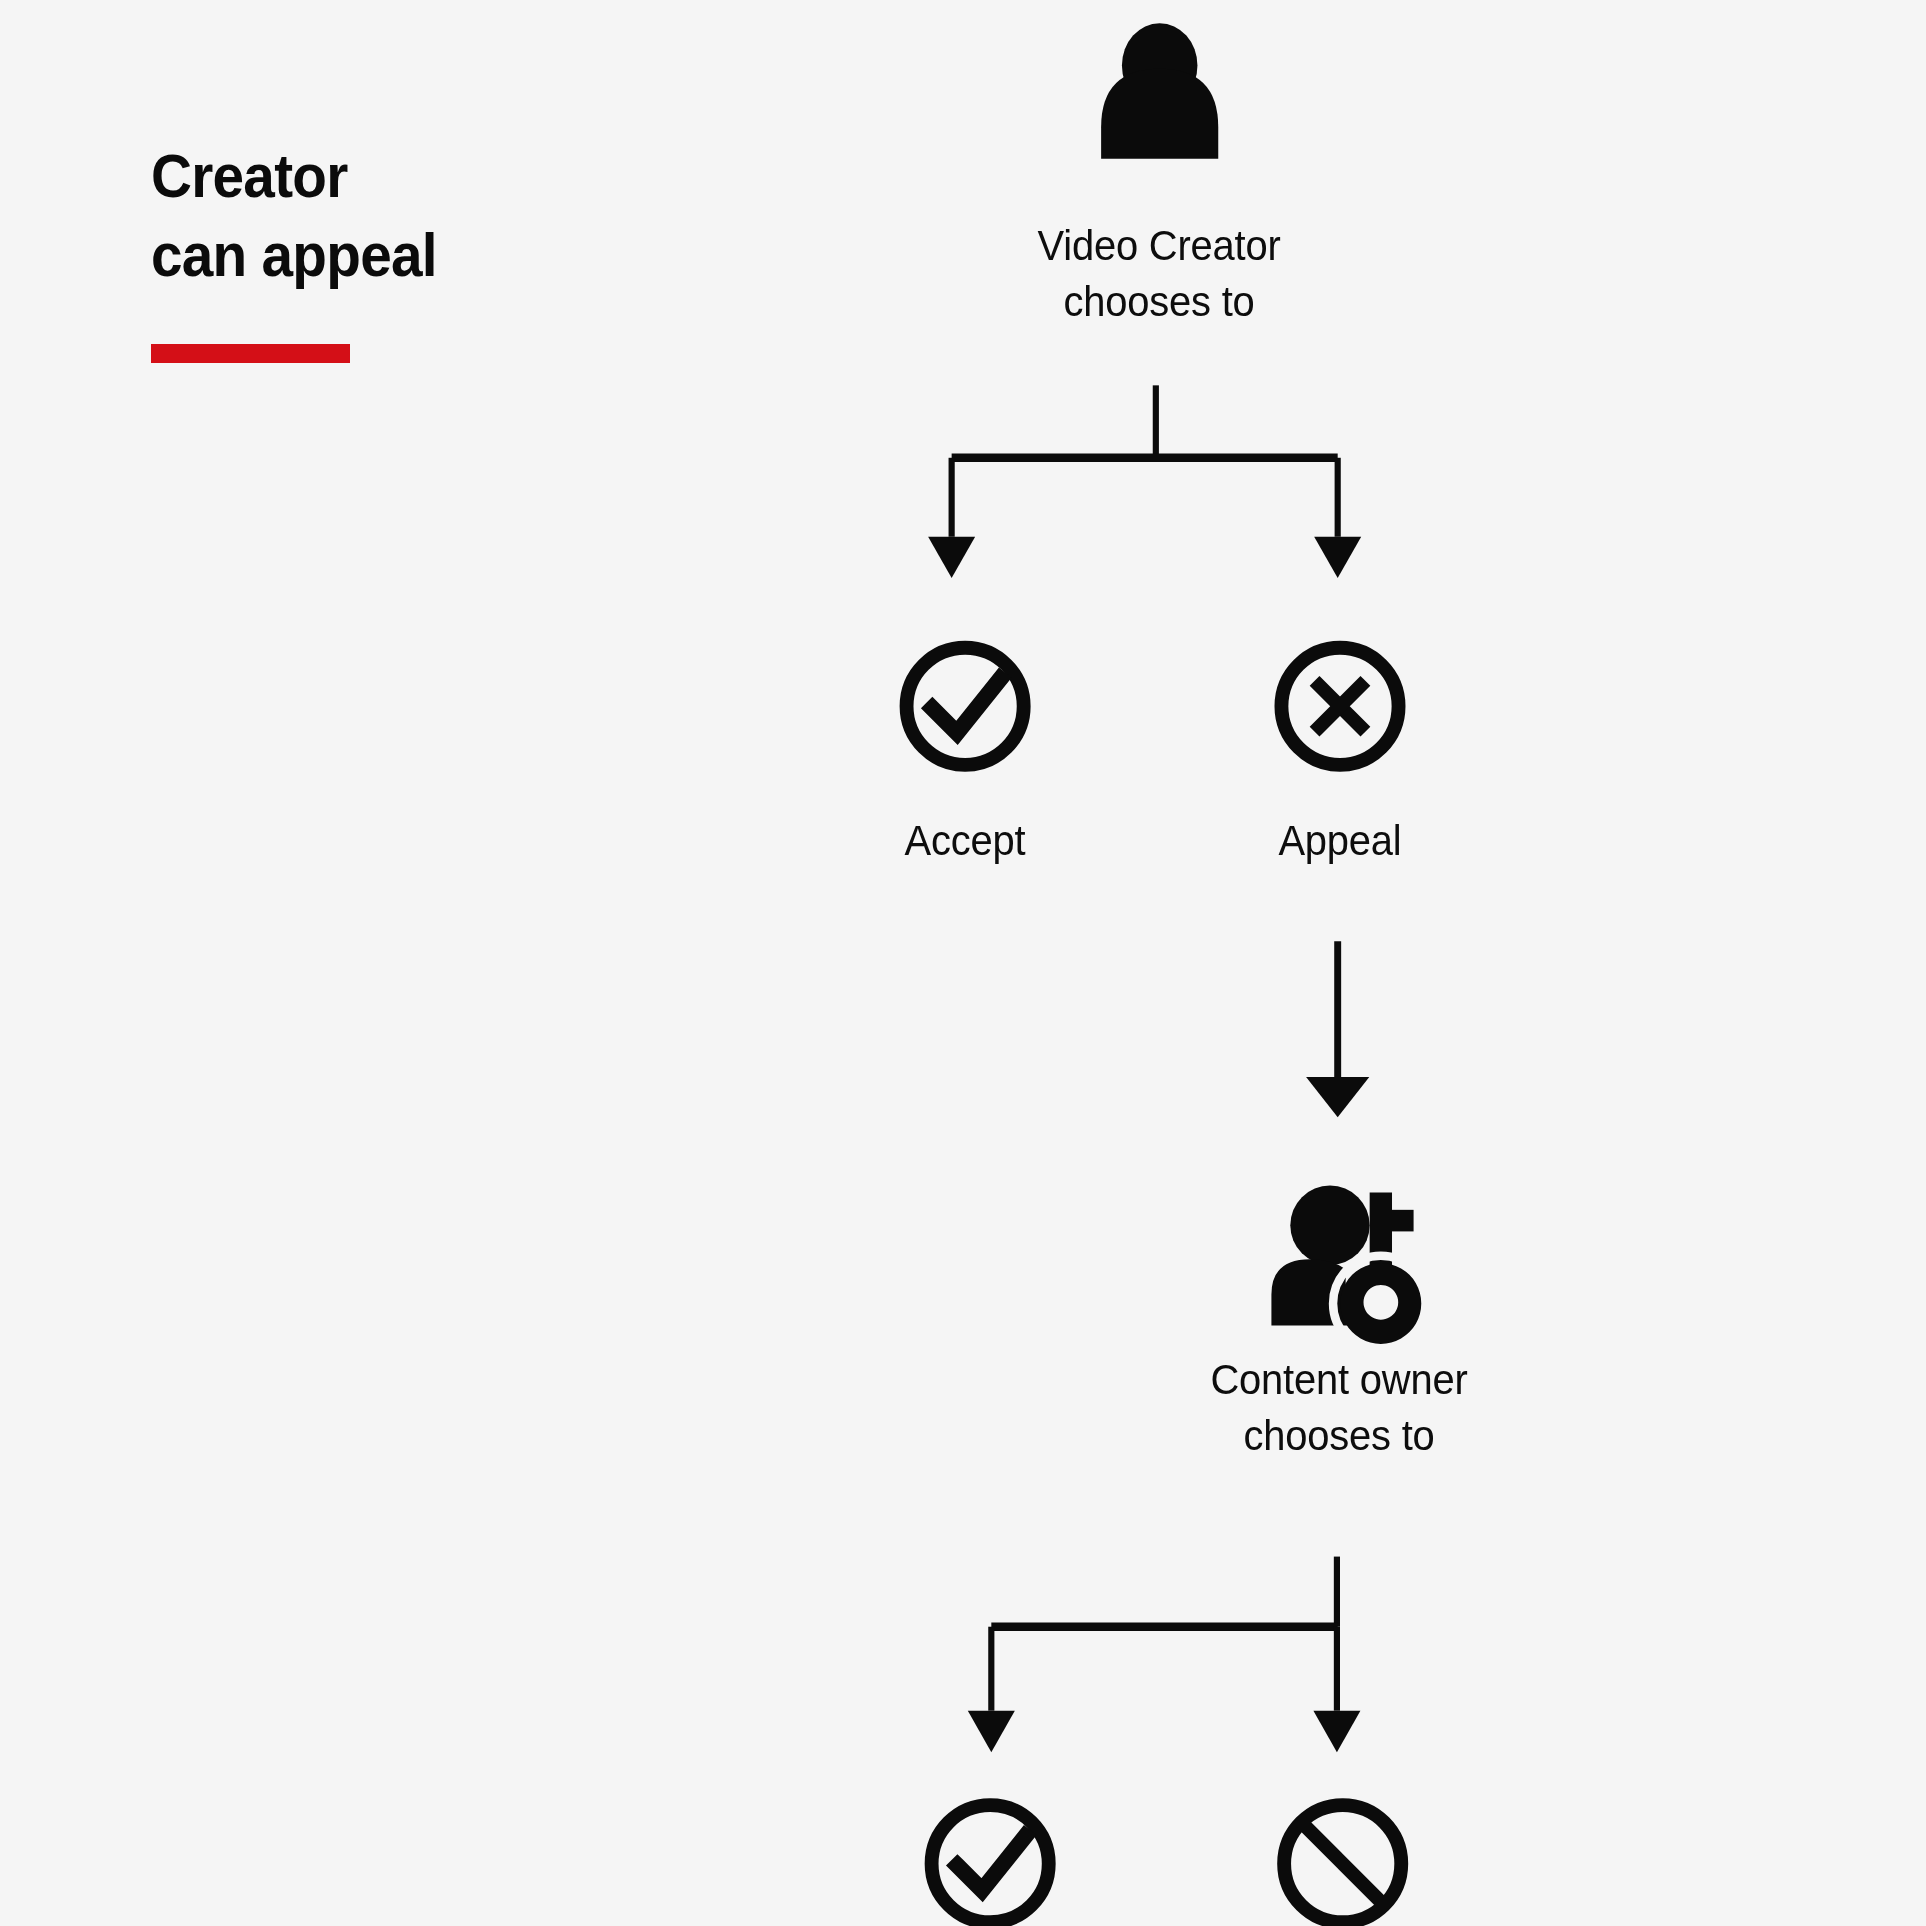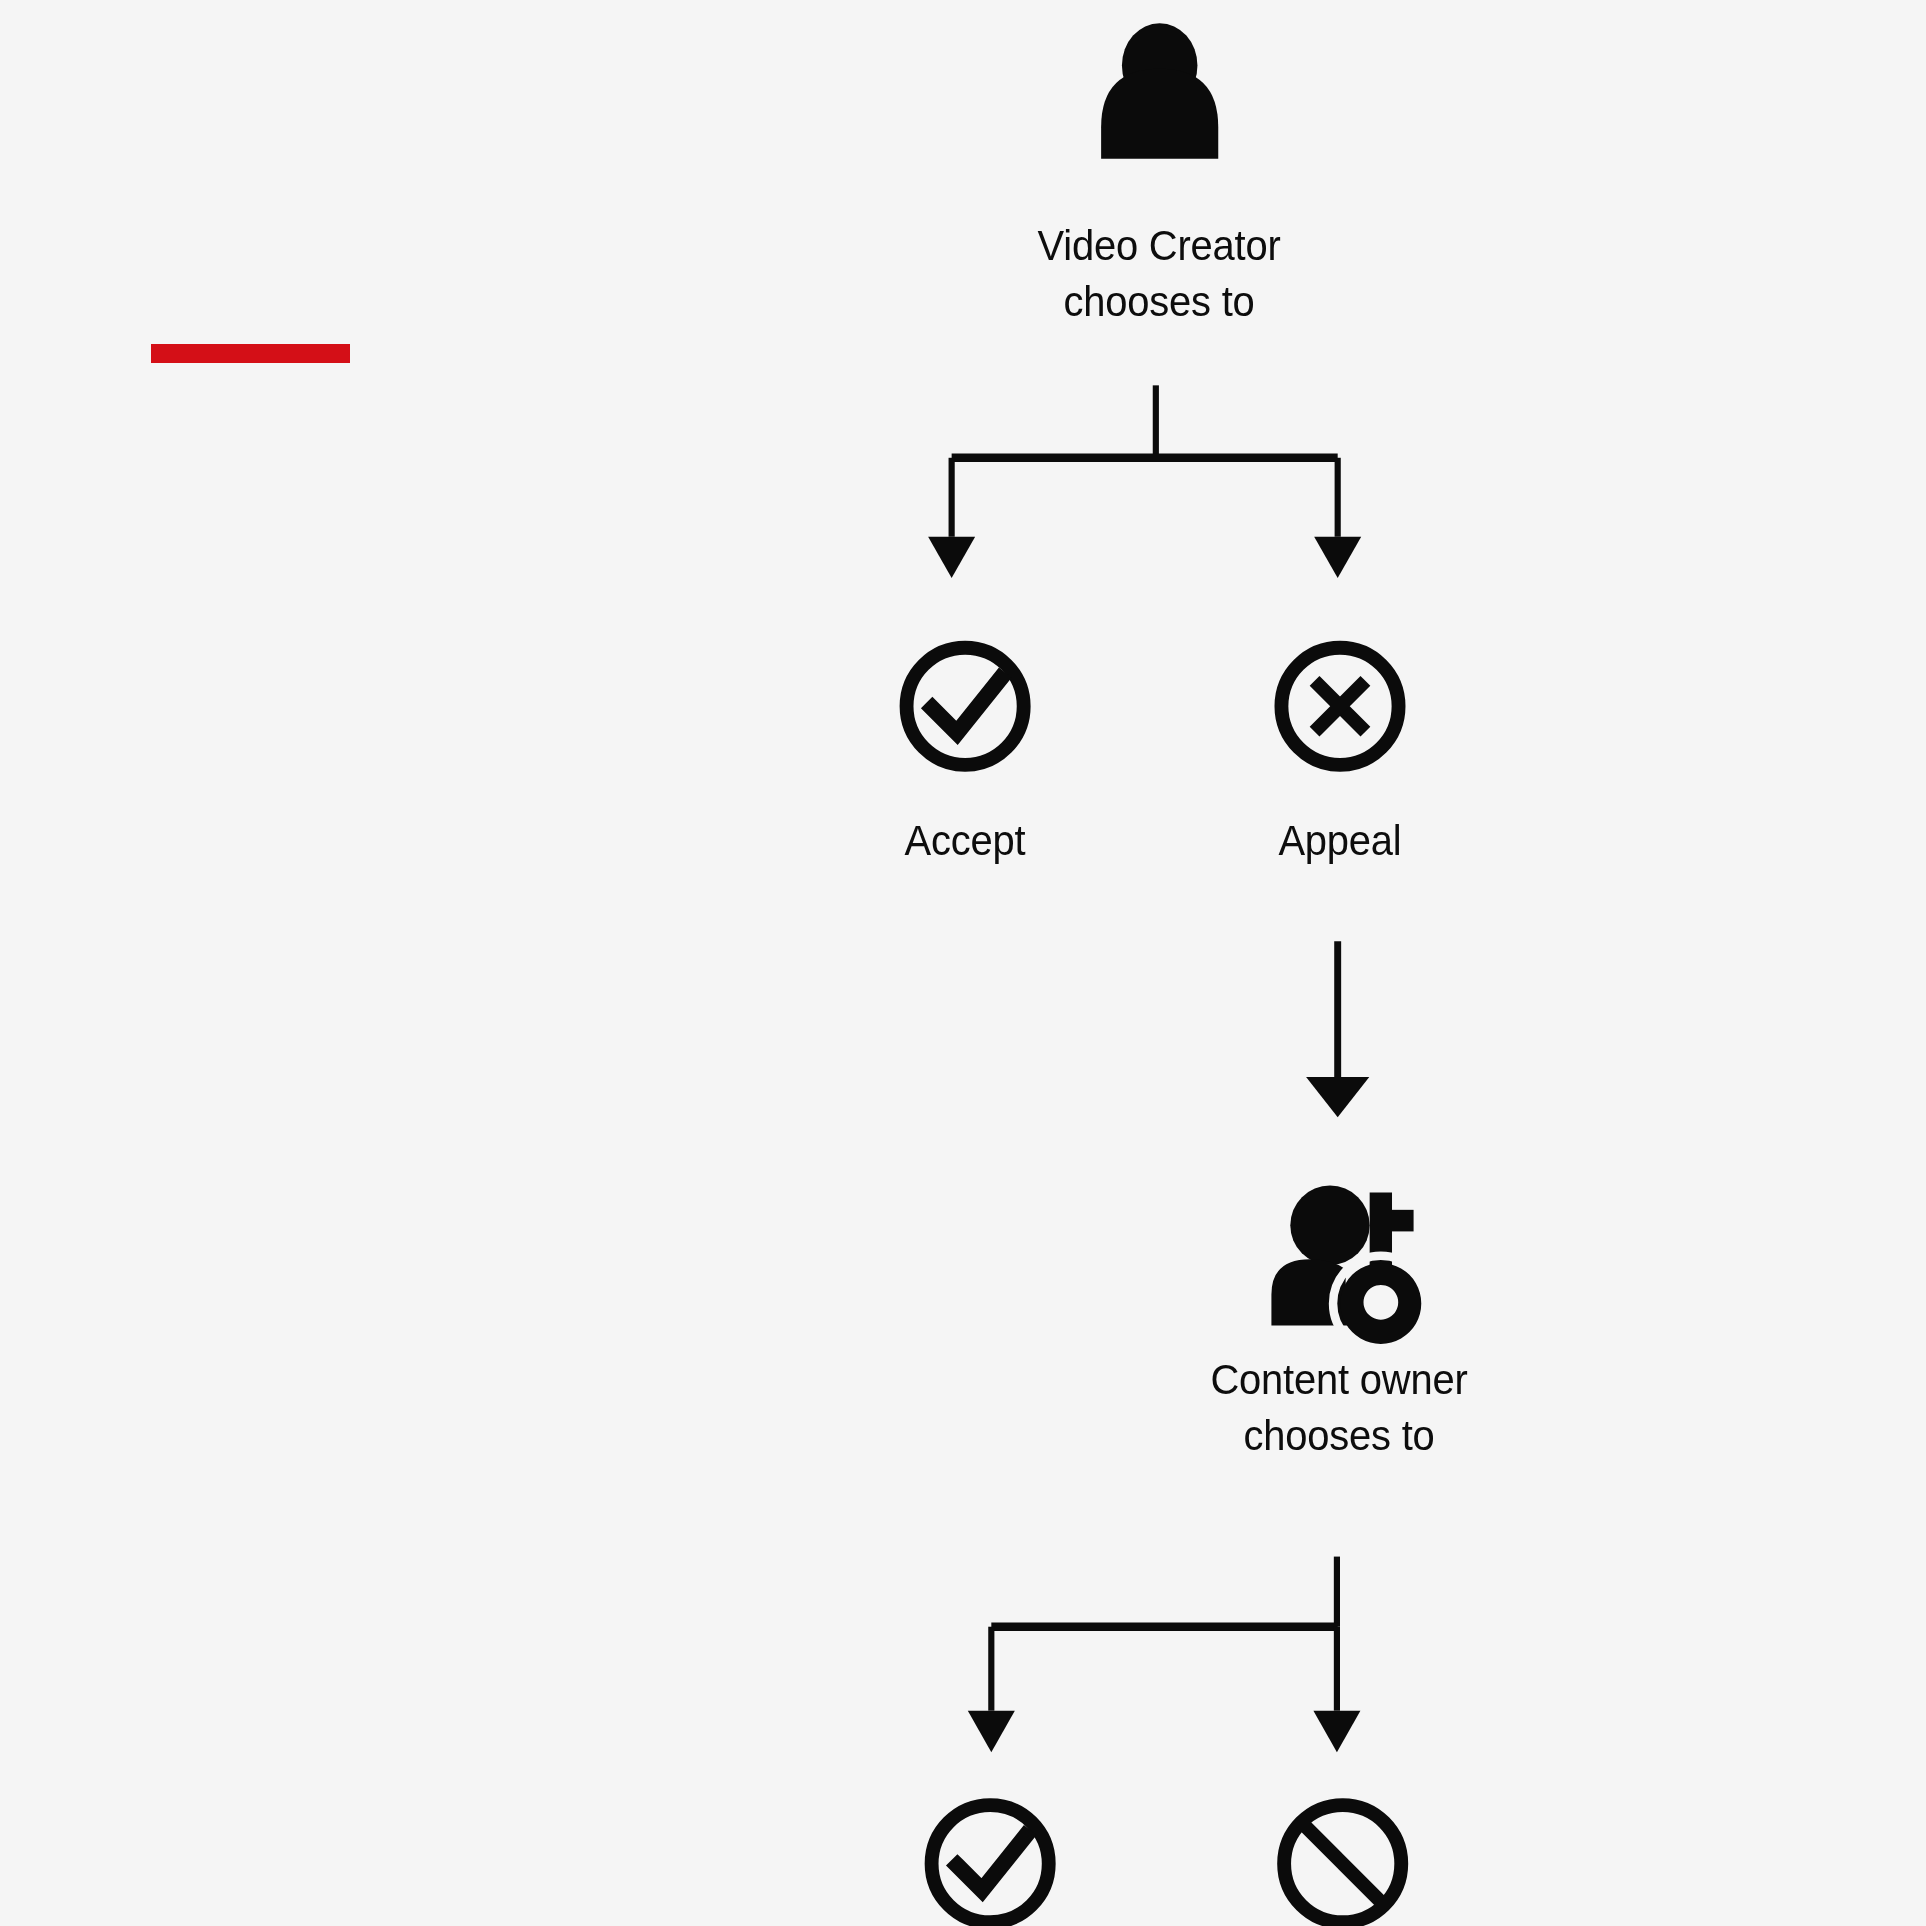--- a/index.html
+++ b/index.html
@@ -44,20 +44,24 @@
   }
 
   
   #art{position:absolute;left:0;top:0;width:2193px;height:2118px;}
 </style>
 </head>
 <body>
 
 <div id="stage">
 
+  <div class="heading-block">
+    <div class="heading-line">Creator</div>
+    <div class="heading-line">can appeal</div>
+  </div>
   <div class="heading-rule"></div>
 
   <svg id="art" viewBox="0 0 5692 5497" xmlns="http://www.w3.org/2000/svg">
 
     <g fill="#0b0b0b">
       <ellipse cx="3010" cy="170" rx="98" ry="110"></ellipse>
       <path d="M2858 412 L2858 330 Q2858 178 3010 178 Q3162 178 3162 330 L3162 412 Z"></path>
     </g>
 
     <g stroke="#0b0b0b" fill="none" stroke-width="16">

